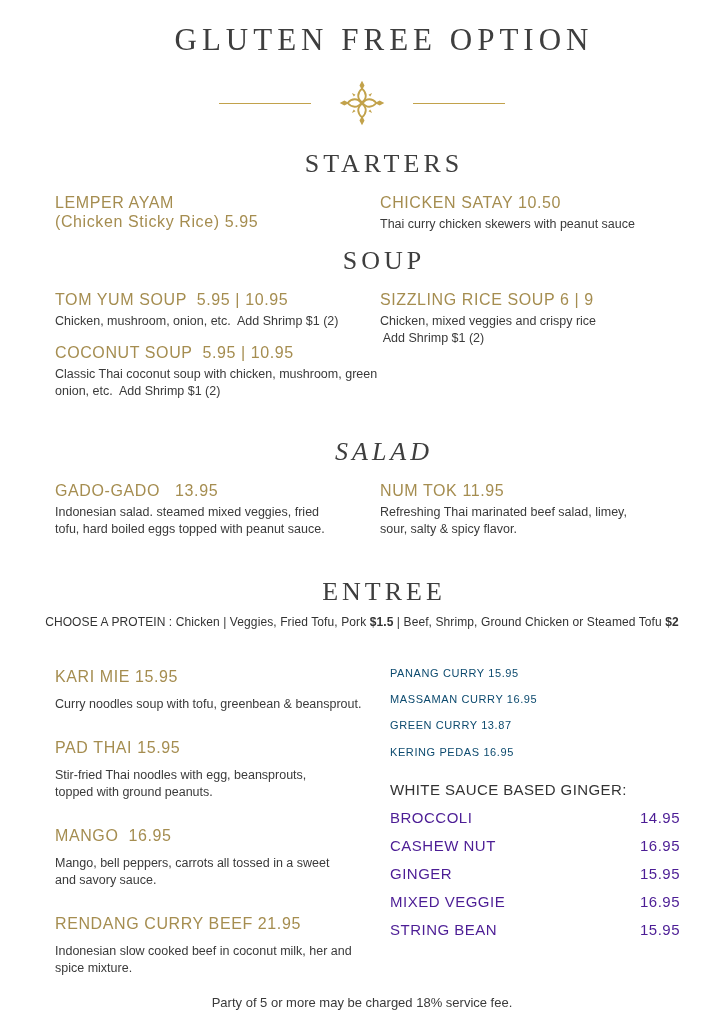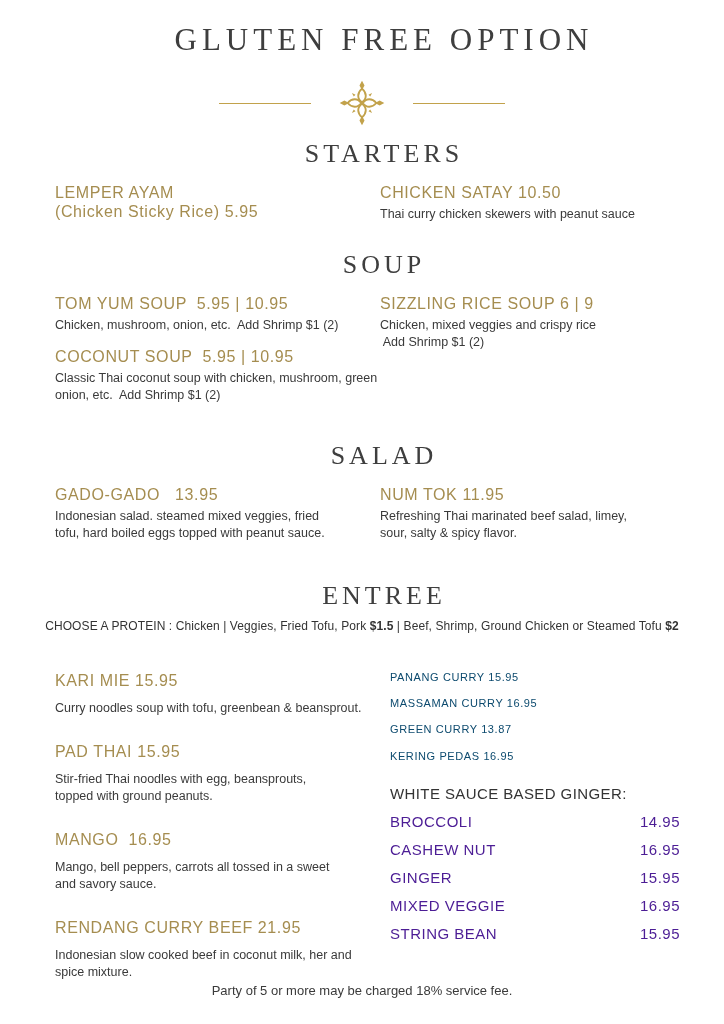--- a/index.html
+++ b/index.html
@@ -38,23 +38,23 @@
   .orn-line {
     display: inline-block;
     width: 92px;
     height: 0;
     border-top: 1.6px solid #c2a24b;
   }
   .section-heading {
     font-size: 26px;
     letter-spacing: 4px;
   }
-  .sh-starters { margin-top: 13px; }
-  .sh-soup     { margin-top: 14px; }
-  .sh-salad    { margin-top: 24px; }
+  .sh-starters { margin-top: 23px; }
+  .sh-soup     { }
+  .sh-salad    { margin-top: 24px; font-style: italic; }
   .sh-entree   { margin-top: 26px; }
   .grid {
     display: grid;
     grid-template-columns: 325px 1fr;
     padding: 0 44px 0 55px;
     margin-top: 14px;
     box-sizing: border-box;
   }
   .col { min-width: 0; }
   .item { margin-bottom: 13px; }
@@ -102,21 +102,21 @@
     justify-content: space-between;
     align-items: baseline;
     margin-top: 11px;
     color: #4c1d95;
     font-size: 15px;
     letter-spacing: 0.5px;
   }
   .footer {
     position: absolute;
     left: 0;
-    bottom: 26px;
+    bottom: 14px;
     width: 100%;
     text-align: center;
     font-size: 13px;
     color: #3a3a3a;
   }
 </style>
 </head>
 <body>
 
 <div class="page">

